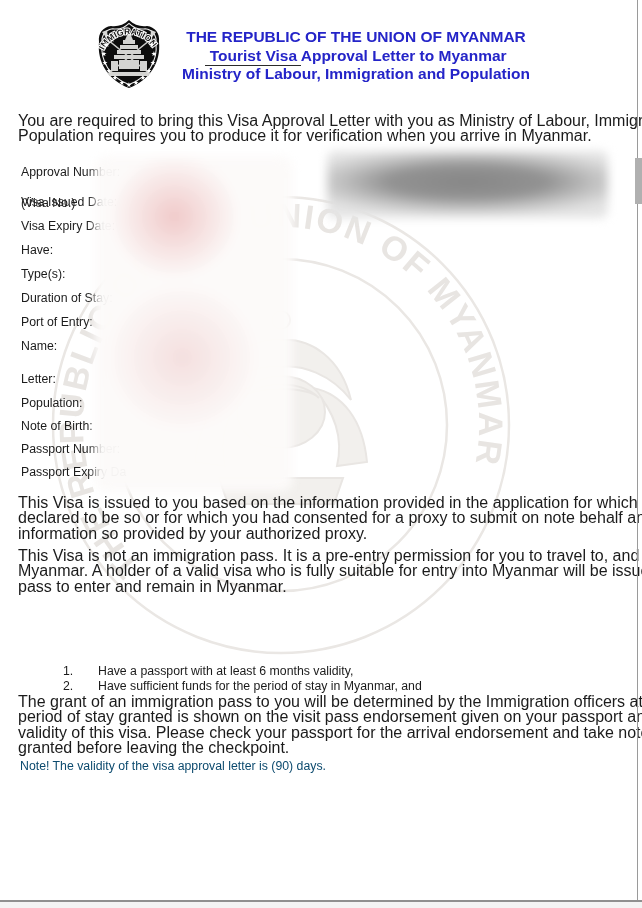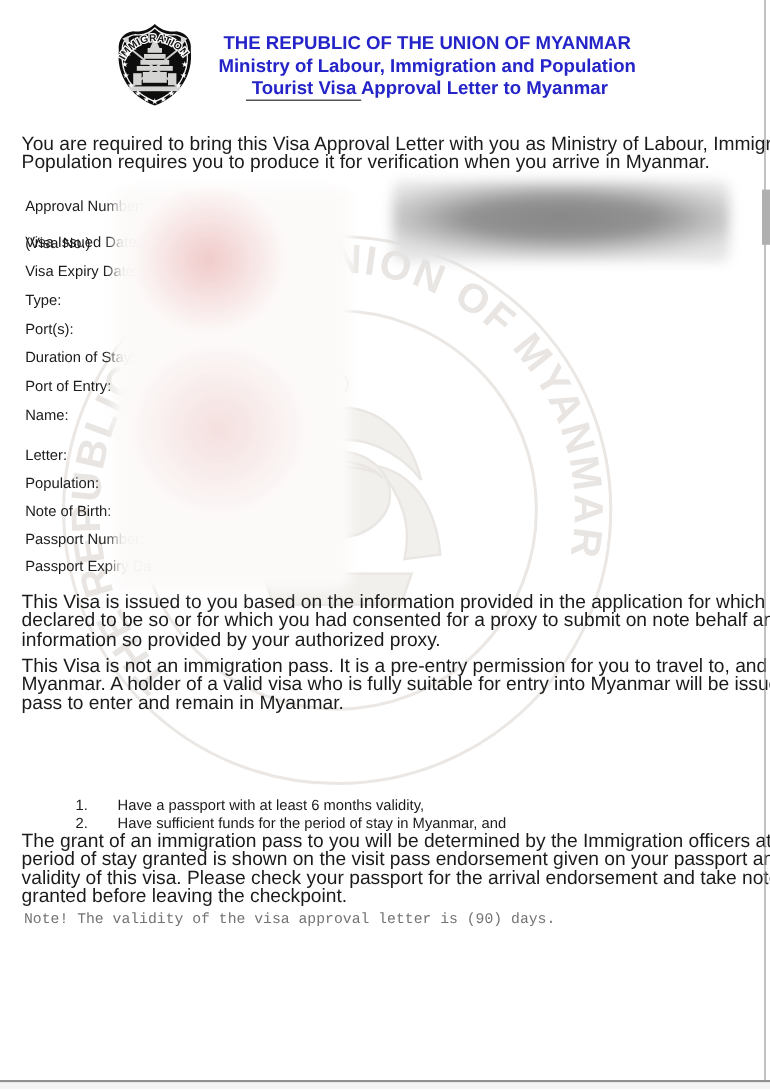--- a/index.html
+++ b/index.html
@@ -25,21 +25,21 @@
     font-size:16px;line-height:15.3px;white-space:pre;
   }
   .label{
     position:absolute;left:21px;z-index:2;
     font-size:12.3px;line-height:14px;white-space:pre;
   }
   .req{position:absolute;left:63px;z-index:2;font-size:12.3px;line-height:15px;white-space:pre;}
   .req .num{display:inline-block;width:35px;}
   .note{
     position:absolute;left:20px;top:759px;z-index:2;
-    font-size:12.3px;color:#737373;white-space:pre;font-family:Liberation Mono, monospace;
+    font-size:12.3px;color:#0c4a6e;white-space:pre;
   }
   
   .redact-pink{
     position:absolute;left:95px;top:156px;width:198px;height:336px;z-index:3;
     border-radius:12px;
     background:
       radial-gradient(ellipse 46% 26% at 40% 18%, rgba(233,172,172,0.62), rgba(233,172,172,0) 72%),
       radial-gradient(ellipse 52% 30% at 44% 60%, rgba(236,196,196,0.50), rgba(236,196,196,0) 75%),
       linear-gradient(rgba(252,250,249,0.97), rgba(252,250,249,0.97));
     filter:blur(5px);
@@ -121,33 +121,33 @@
       <text x="56" y="56">★</text>
       <text x="50" y="63">★</text>
       <text x="29" y="68">★</text>
       <text x="36" y="70">★</text>
       <text x="43" y="68">★</text>
     </g>
   </svg>
 
   <div class="hdr">
     <div>THE REPUBLIC OF THE UNION OF MYANMAR</div>
+    <div><span class="u"> Tourist Visa </span><span class="rest">Approval Letter to Myanmar</span></div>
     <div>Ministry of Labour, Immigration and Population</div>
-    <div><span class="u"> Tourist Visa </span><span class="rest">Approval Letter to Myanmar</span></div>
   </div>
 
   <div class="para" style="top:113px;">You are required to bring this Visa Approval Letter with you as Ministry of Labour, Immigration and
 Population requires you to produce it for verification when you arrive in Myanmar.</div>
 
   <div class="label" style="top:165px;">Approval Number:</div>
   <div class="label" style="top:196px;">(Visa No.)</div>
   <div class="label" style="top:195px;">Visa Issued Date:</div>
   <div class="label" style="top:219px;">Visa Expiry Date:</div>
-  <div class="label" style="top:243px;">Type:</div>
-  <div class="label" style="top:267px;">Port(s):</div>
+  <div class="label" style="top:243px;">Have:</div>
+  <div class="label" style="top:267px;">Type(s):</div>
   <div class="label" style="top:291px;">Duration of Stay:</div>
   <div class="label" style="top:315px;">Port of Entry:</div>
   <div class="label" style="top:339px;">Name:</div>
   <div class="label" style="top:372px;">Letter:</div>
   <div class="label" style="top:396px;">Population:</div>
   <div class="label" style="top:419px;">Note of Birth:</div>
   <div class="label" style="top:442px;">Passport Number:</div>
   <div class="label" style="top:465px;">Passport Expiry Da</div>
 
   <div class="redact-pink"></div>

